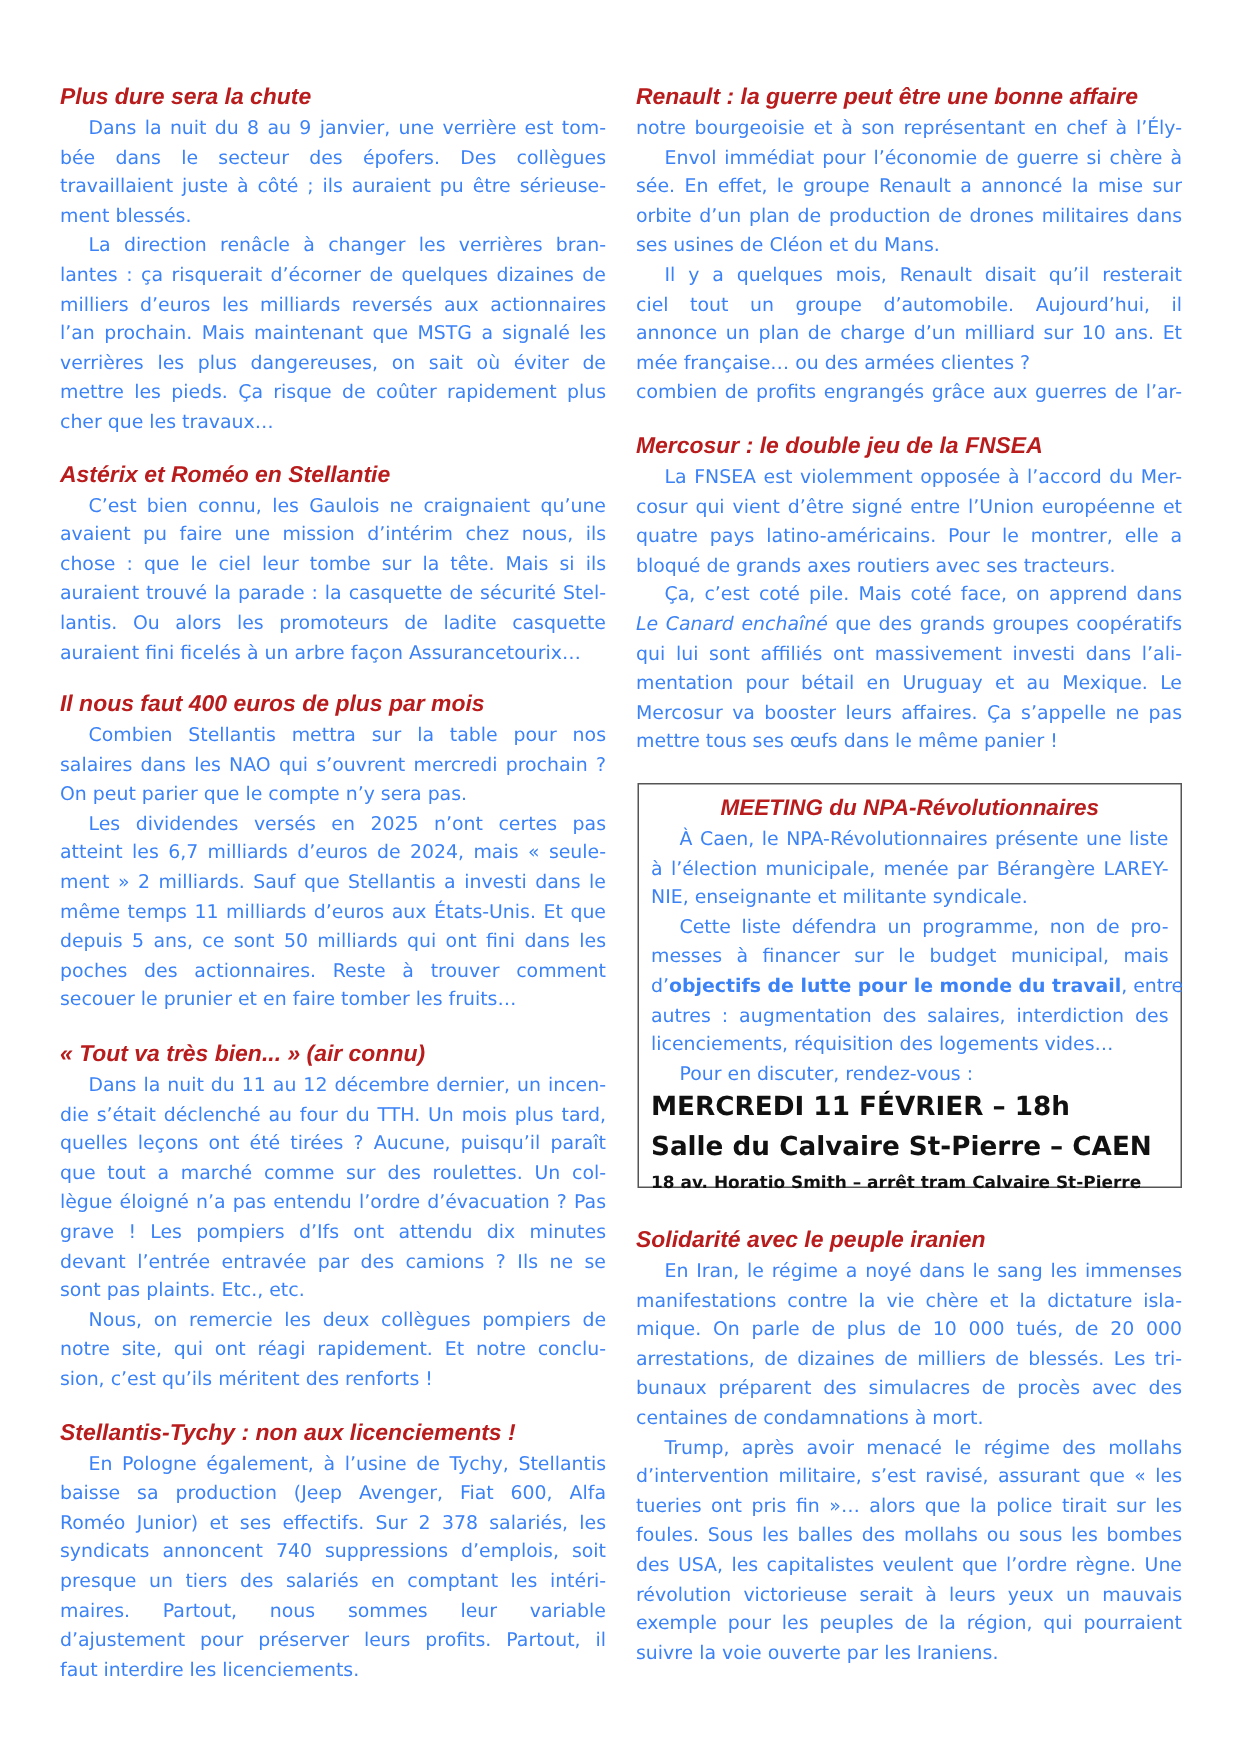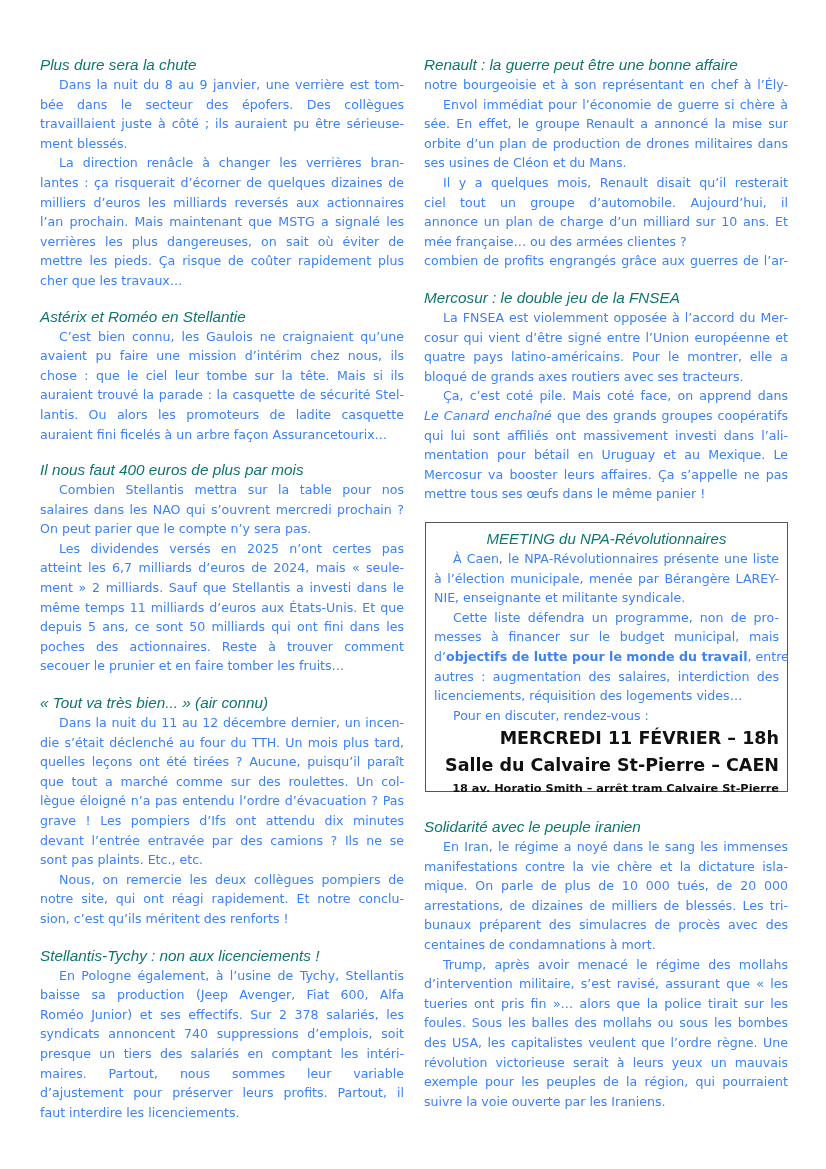--- a/index.html
+++ b/index.html
@@ -3,22 +3,22 @@
 <meta charset="utf-8">
 <style>
   html, body { margin: 0; padding: 0; background: #ffffff; }
   body { width: 826px; height: 1169px; position: relative; overflow: hidden; }
   .col { position: absolute; top: 54px; }
   .col-left { left: 40px; width: 364px; }
   .col-right { left: 424px; width: 364px; }
   .article { margin: 0; }
   .title {
     font-family: "Liberation Sans", sans-serif;
-    font-weight: normal; font-style: italic;
-    font-size: 15.3px; line-height: 20px; color: #0f766e;
+    font-weight: bold; font-style: italic;
+    font-size: 15.3px; line-height: 20px; color: #b91c1c;
     margin: 0; padding-top: 1px;
   }
   .para {
     font-family: "DejaVu Sans", sans-serif;
     font-size: 12.6px; line-height: 19.6px; color: #3b82f6;
     margin: 0;
   }
   .line {
     display: block; text-align: justify; text-align-last: justify;
     white-space: nowrap; height: 19.6px; overflow: visible;
@@ -26,21 +26,21 @@
   .line.last { text-align-last: left; }
   .line.first { text-indent: 19px; }
   .it { font-style: italic; }
   .b { font-weight: bold; }
   .box {
     position: absolute; left: 425px; top: 522px; width: 345px; height: 256px;
     border: 1.5px solid #555; padding: 6px 8px 6px 8px;
   }
   .box .title { text-align: center; font-size: 15px; padding-top: 0; }
   .box .para { font-size: 12.6px; }
-  .big { font-family: "DejaVu Sans", sans-serif; font-weight: bold; text-align: right; color: #111; }
+  .big { font-family: "DejaVu Sans", sans-serif; font-weight: bold; text-align: left; color: #111; }
   .big1 { font-size: 17.5px; line-height: 27px; }
   .big2 { font-size: 17.5px; line-height: 27px; }
   .big3 { font-size: 11.3px; line-height: 19px; }
 </style>
 </head>
 <body>
 
 <div class="col col-left" id="left-col">
     <div class="article">
       <h3 class="title">Plus dure sera la chute</h3>

